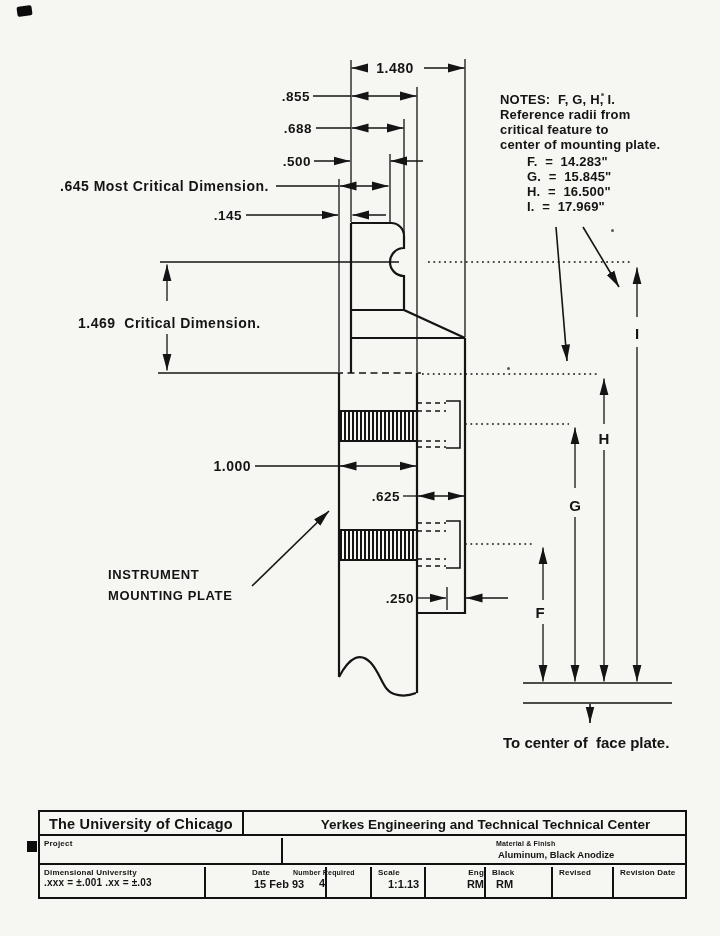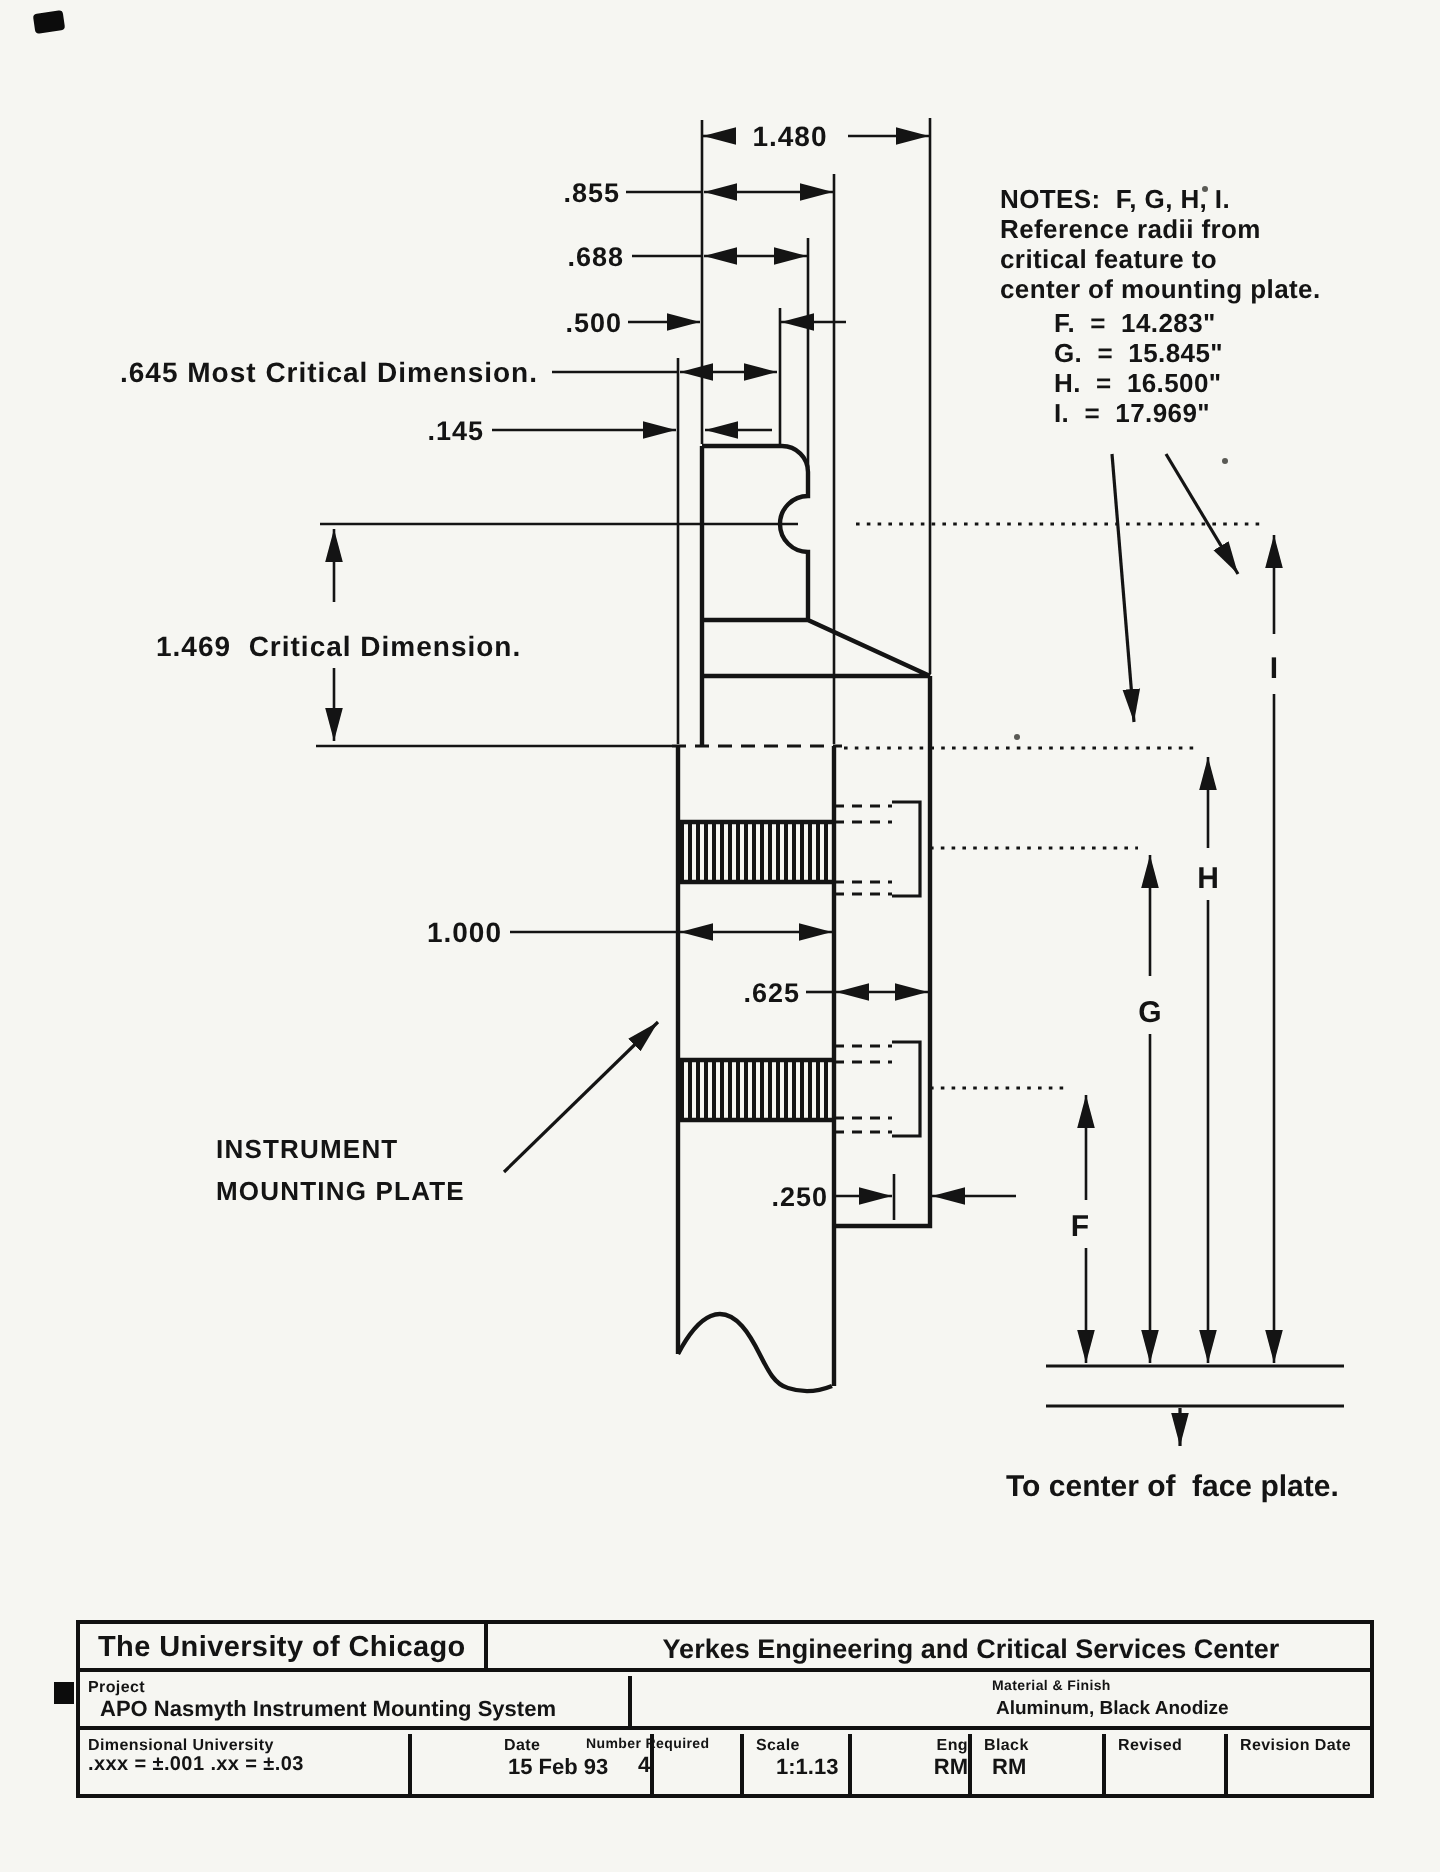--- a/index.html
+++ b/index.html
@@ -184,28 +184,27 @@
   </g>
 </svg>
 
 <div class="tb">
 
   <div class="row" style="top:0;height:24px;border-bottom:2px solid #111;">
     <div class="cell" style="left:0;width:204px;">
       <div class="org">The University of Chicago</div>
     </div>
     <div class="cell last" style="left:246px;right:0;">
-      <div class="center-title">Yerkes Engineering and Critical Services Center</div>
+      <div class="center-title">Yerkes Engineering and Technical Technical Center</div>
     </div>
   </div>
 
   <div class="row" style="top:26px;height:27px;border-bottom:2px solid #111;">
-    <div class="cell" style="left:0;width:276px;">
+    <div class="cell" style="left:0;width:243px;">
       <div class="lbl">Project</div>
-      <div class="val">APO Nasmyth Instrument Mounting System</div>
     </div>
     <div class="cell last" style="left:452px;right:0;">
       <div class="lbl tiny">Material &amp; Finish</div>
       <div class="matval">Aluminum, Black Anodize</div>
     </div>
   </div>
 
   <div class="row" style="top:55px;height:30px;">
     <div class="cell" style="left:0;width:166px;">
       <div class="lbl">Dimensional University</div>

